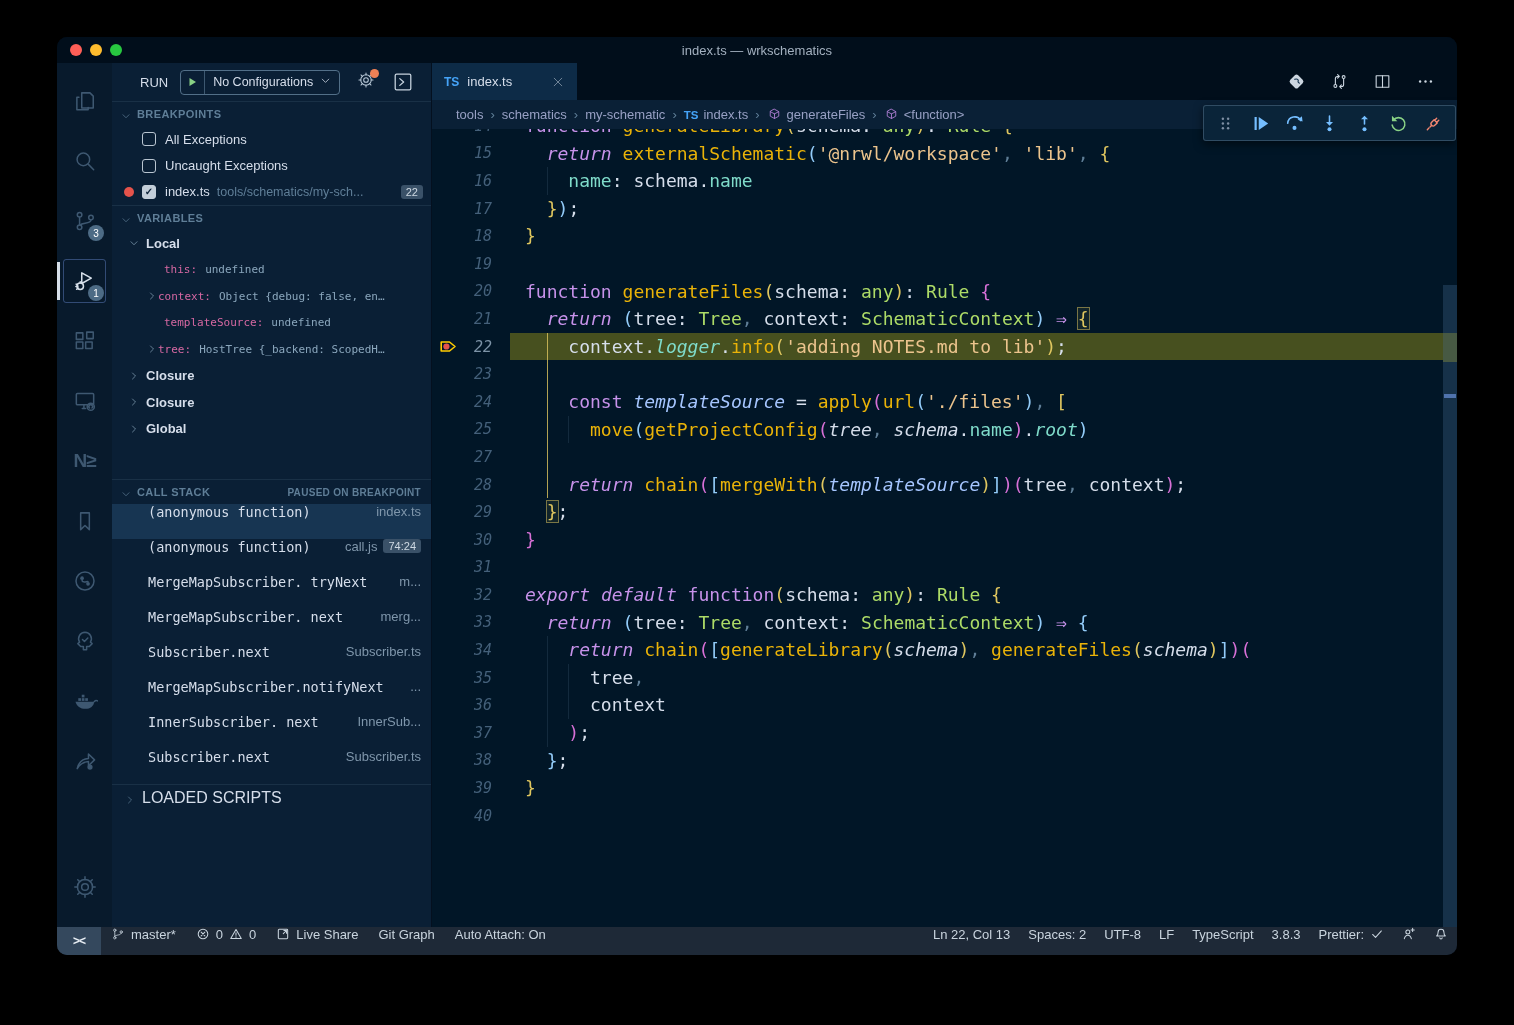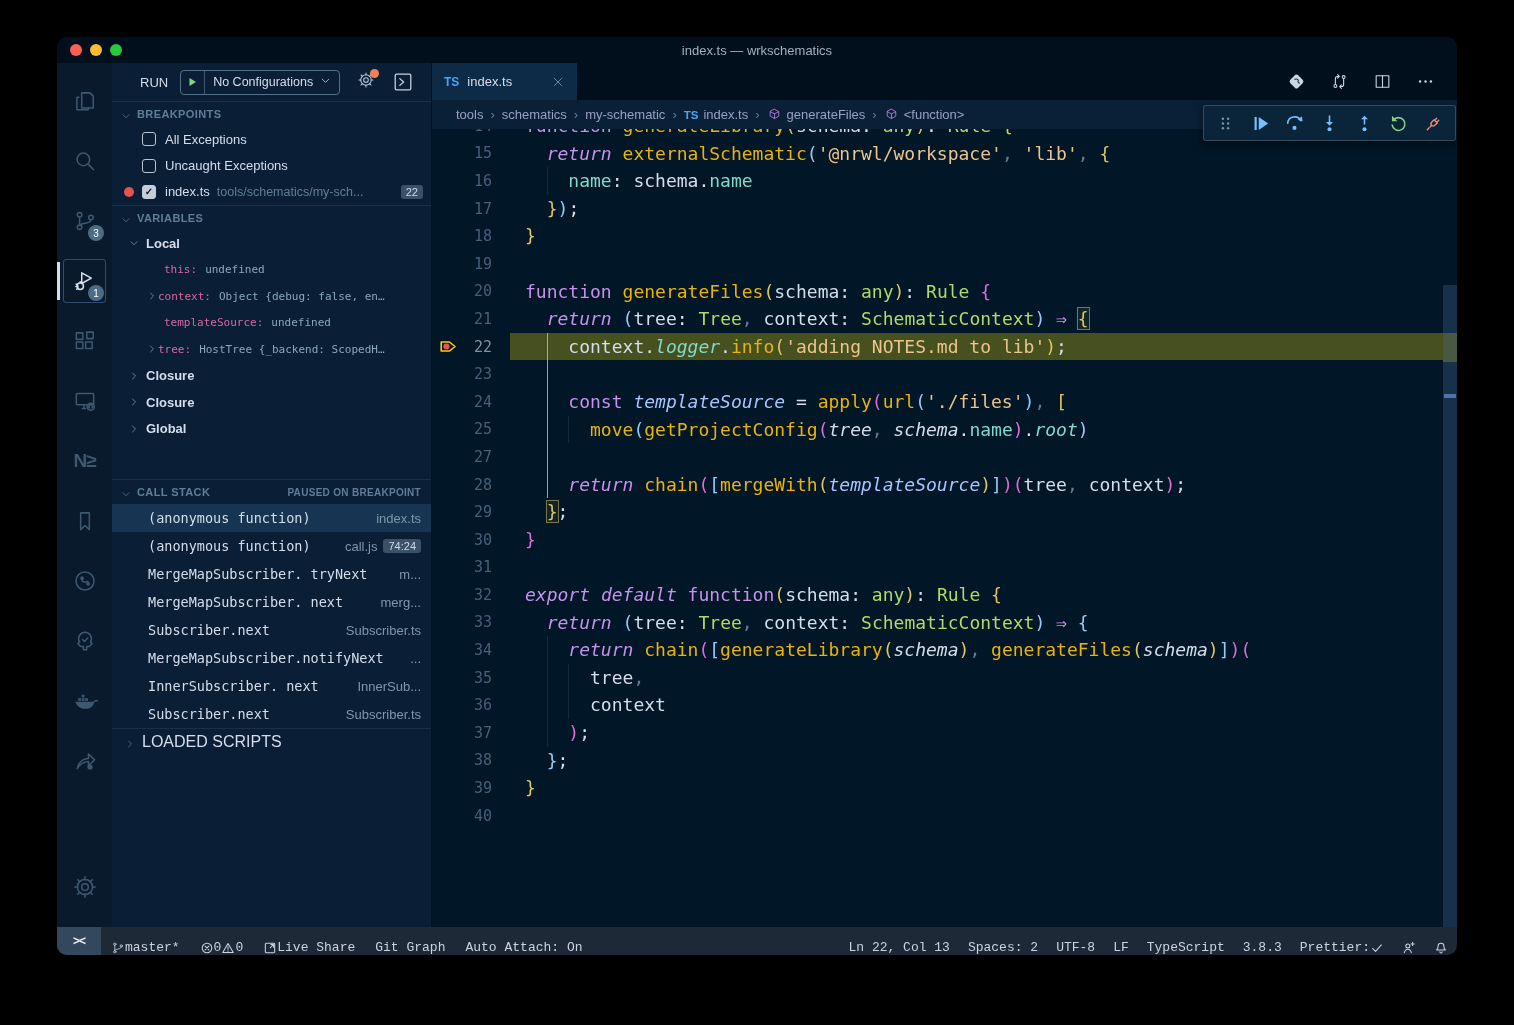--- a/index.html
+++ b/index.html
@@ -66,21 +66,21 @@
   .tchev{color:#8ba7bd;width:12px;height:12px;flex:0 0 12px;}
   .var-row{height:26.5px;display:flex;align-items:center;padding-left:34px;
     font-family:"DejaVu Sans Mono",monospace;font-size:11px;white-space:nowrap;overflow:hidden;}
   .var-row .sp{width:18px;flex:0 0 18px;}
   .var-name{color:#d668a2;}
   .var-val{color:#8ba7bd;margin-left:8px;overflow:hidden;}
   .vars-tail{height:37px;}
   
   .watch-body{flex:1;min-height:0;}
   
-  .cs-row{height:28px;display:flex;align-items:center;padding-left:36px;padding-right:10px;}
+  .cs-row{height:35px;display:flex;align-items:flex-start;padding-left:36px;padding-right:10px;}
   .cs-row.selected{background:#173552;}
   .cs-fn{font-family:"DejaVu Sans Mono",monospace;font-size:13.5px;color:#d6deeb;white-space:nowrap;overflow:hidden;}
   .cs-file{margin-left:auto;font-size:13px;color:#7f96ab;white-space:nowrap;padding-left:8px;}
   .loaded{height:26px;display:flex;align-items:center;padding-left:12px;gap:6px;}
   
   .editor{flex:1;min-width:0;background:#011627;display:flex;flex-direction:column;position:relative;}
   .tabbar{height:37px;flex:0 0 37px;background:#010e1b;display:flex;align-items:stretch;}
   .tab{width:145px;background:#0d2b47;display:flex;align-items:center;padding:0 12px;gap:8px;}
   .tab-badge{color:#45a3f7;font-weight:bold;font-size:12px;}
   .tab-name{font-size:13px;color:#d6deeb;}
@@ -90,21 +90,21 @@
   .breadcrumb{height:29px;flex:0 0 29px;background:#0a2036;display:flex;align-items:center;
     padding-left:24px;font-size:13px;color:#98a0c4;gap:7px;white-space:nowrap;}
   .crumb{display:flex;align-items:center;gap:5px;}
   .crumb .ts{color:#45a3f7;font-weight:bold;font-size:11.5px;}
   .crumb svg{width:15px;height:15px;color:#b180d7;}
   .crumb-sep{color:#5f7e97;font-size:13px;}
   .viewport{flex:1;position:relative;overflow:hidden;min-height:0;}
   .code-lines{position:absolute;left:0;right:0;top:-17px;}
   .code-line{height:27.6px;display:flex;position:relative;}
   .gutter{width:78px;flex:0 0 78px;display:flex;align-items:center;justify-content:flex-end;
-    padding-right:18px;position:relative;}
+    padding-right:18px;position:relative;font-style:italic;}
   .lnum{font-family:"DejaVu Sans Mono",monospace;font-size:15px;color:#44607a;}
   .code-line.hl .lnum{color:#7d93a7;}
   .bp-arrow{position:absolute;left:7px;top:4.5px;width:19px;height:19px;}
   .content{flex:1;position:relative;font-family:"DejaVu Sans Mono",monospace;font-size:18px;
     line-height:27.6px;white-space:pre;color:#d6deeb;padding-left:15px;min-width:0;}
   .code-line.hl .content{background:#47501f;}
   .guide{position:absolute;top:0;bottom:0;width:1px;background:rgba(95,126,151,.20);}
   .guide.gold{background:rgba(223,198,95,.8);}
   .tk.t{color:#d6deeb}.tk.ti{color:#d6deeb;font-style:italic}
   .tk.k{color:#c792ea;font-style:italic}.tk.K{color:#c792ea}
@@ -124,21 +124,21 @@
   
   .deco-col{position:absolute;top:66px;bottom:0;right:0;width:14px;z-index:4;}
   .deco-line{position:absolute;left:0;right:0;top:205px;height:28px;background:#47501f;}
   .deco-strip{position:absolute;left:1px;right:1px;top:265px;height:4px;background:rgba(130,170,255,.55);}
   .deco-slider{position:absolute;left:0;right:0;top:156px;bottom:0;background:rgba(72,114,153,.30);}
   
   .statusbar{height:28px;flex:0 0 28px;background:#1e2937;display:flex;align-items:center;
     font-size:13px;color:#c9d4de;}
   .sb-accent{width:44px;height:100%;background:#34485d;display:flex;align-items:center;justify-content:center;
     font-weight:bold;font-size:12px;letter-spacing:-1px;color:#e8eef4;}
-  .sb-item{height:100%;display:flex;align-items:flex-end;padding:0 10px;white-space:nowrap;font-family:Liberation Mono, monospace;}
+  .sb-item{height:100%;display:flex;align-items:flex-start;padding:0 10px;gap:6px;white-space:nowrap;}
   .sb-item svg{width:14px;height:14px;}
   .sb-right{margin-left:auto;display:flex;height:100%;}
   .sb-right .sb-item{padding:0 9px;}
   svg{fill:none;stroke:currentColor;stroke-width:1.4;stroke-linecap:round;stroke-linejoin:round;}
   svg .fill{fill:currentColor;stroke:none;}
 </style>
 </head>
 <body>
 
 <div class="stage">

